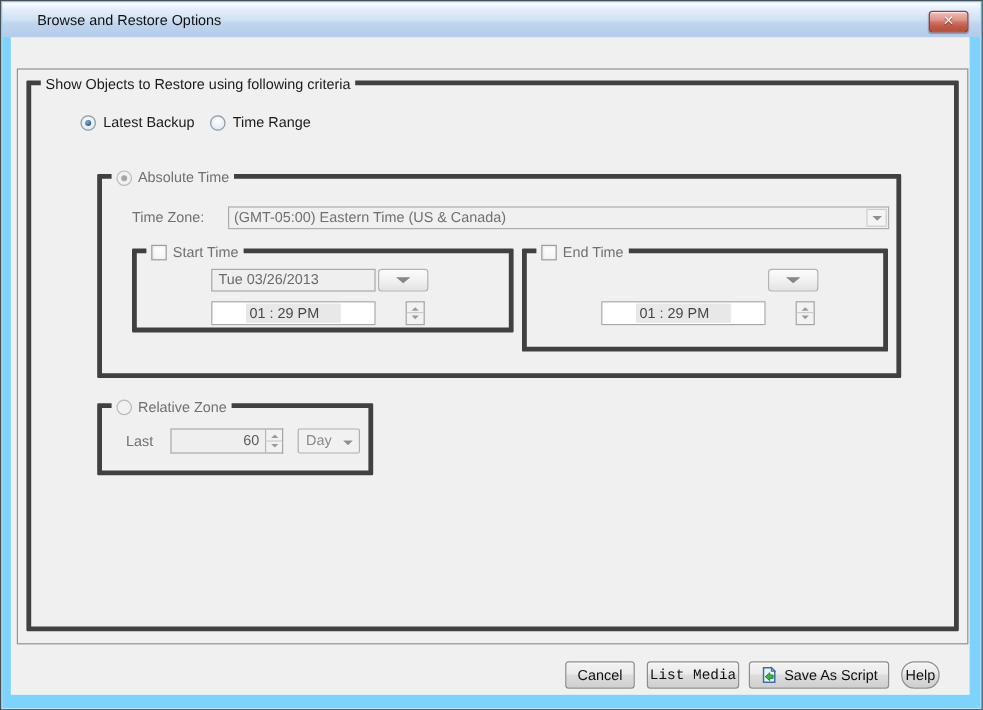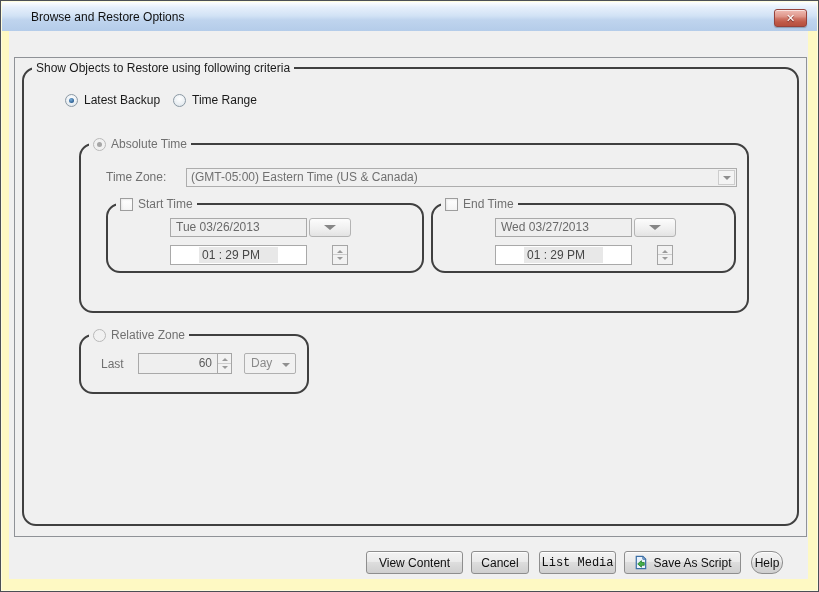--- a/index.html
+++ b/index.html
@@ -1,19 +1,19 @@
 <!DOCTYPE html>
 <html><head>
 <meta charset="utf-8">
 <style>
   * { margin:0; padding:0; box-sizing:border-box; }
   html,body { width:819px; height:592px; }
   body { font-family:"Liberation Sans","DejaVu Sans",sans-serif; font-size:12px; color:#1a1a1a; }
 
-  .window { position:relative; width:819px; height:592px; background:#fef9c3;
+  .window { position:relative; width:819px; height:592px; background:#7dd3fc;
     border:1px solid #4b4f55; box-shadow:inset 0 0 0 1px rgba(255,255,255,.45); }
 
   .titlebar { position:absolute; left:1px; top:1px; right:1px; height:29px;
     background:linear-gradient(#fdfeff,#e6effb 18%,#d1e2f5 48%,#bfd4ee 62%,#b4cce9); }
   .title-text { position:absolute; left:29px; top:8px; font-size:12px; color:#101010; white-space:nowrap; }
   .close-btn { position:absolute; top:7px; right:10px; width:33px; height:18px;
     border:1px solid #96423b; border-radius:3px; color:#fff; text-align:center;
     font-size:11px; font-weight:bold; line-height:16px; cursor:pointer;
     background:linear-gradient(#f0bcb4,#de968a 40%,#cd7263 55%,#c05a48 75%,#b6503e);
     box-shadow:inset 0 1px 0 rgba(255,255,255,.6),0 1px 1px rgba(0,0,0,.25);
@@ -24,21 +24,21 @@
   .tabs { position:absolute; left:5px; top:5px; height:22px; z-index:5; }
   .tab { position:relative; display:inline-block; height:19px; margin-top:3px; margin-right:1px;
     line-height:18px; padding:0 7px; font-size:12px; vertical-align:bottom;
     background:linear-gradient(#f5f6f8,#e2e5e8 70%,#d5d8db); border:1px solid #8a8d92;
     border-bottom:none; border-radius:2px 2px 0 0; cursor:pointer; }
   .tab.active { height:22px; margin-top:0; line-height:21px; background:#f0f0f0; z-index:6; }
 
   .tabpanel { position:absolute; left:5px; top:26px; width:793px; height:480px;
     border:1px solid #8f9297; background:#f0f0f0; }
 
-  .gb { position:absolute; border:2px solid #404040; border-radius:14px; }
+  .gb { position:absolute; border:4px solid #404040; border-radius:1px; }
   .gb-label { position:absolute; top:-8px; left:8px; background:#f0f0f0; padding:0 4px;
     font-size:12px; line-height:15px; white-space:nowrap; display:flex; align-items:center; gap:5px; }
   .gb-label.plain { gap:0; }
   .dis-text { color:#707070; }
 
   .radio { display:inline-block; width:13px; height:13px; border-radius:50%;
     border:1px solid #8b99a4; position:relative; flex:0 0 auto;
     background:radial-gradient(circle at 50% 35%,#ffffff,#eaeff3 60%,#d8dfe5); }
   .radio.checked::after { content:""; position:absolute; left:3px; top:3px; width:5px; height:5px;
     border-radius:50%; background:radial-gradient(circle at 40% 35%,#79afdb,#2c5f92 70%,#1d4a77); }
@@ -101,21 +101,21 @@
   .btn-save { left:615px; width:117px;text-align:center; }
   .btn-help { left:742px; width:32px;border-radius:11px; }
 
   .gb-outer { left:7px; top:9px; width:777px; height:459px; }
   .opt-latest { left:41px; top:24px; }
   .opt-range { left:149px; top:24px; }
   .gb-abs { left:55px; top:74px; width:670px; height:170px; }
   .tz-label { position:absolute; left:25px; top:25px; }
   .tz-combo { left:105px; top:23px; width:551px; height:19px; }
   .gb-start { left:25px; top:58px; width:318px; height:70px; }
-  .gb-end { left:350px; top:58px; width:305px; height:70px; }
+  .gb-end { left:350px; top:58px; width:305px; height:86px; }
   .gb-rel { left:55px; top:265px; width:230px; height:60px; }
   .last-label { position:absolute; left:20px; top:21px; }
 </style>
 </head>
 <body>
 
 <div class="window">
 
   <div class="titlebar">
     <span class="title-text">Browse and Restore Options</span>
@@ -179,23 +179,20 @@
                   <i class="tri tri-dn-xs"></i>
                 </span>
             </div>
           </div>
 
           <div class="gb gb-end">
             <span class="gb-label">
               <span class="checkbox"></span>
               <span class="dis-text">End Time</span>
             </span>
-            <div class="datefield">
-              <span>Wed 03/27/2013</span>
-            </div>
             <div class="dropbtn">
               <i class="tri tri-dn-lg"></i>
             </div>
             <div class="timefield">
               <span class="seg">01 : 29 PM</span>
             </div>
             <div class="spinner">
               <span class="spin-half up">
                   <i class="tri tri-up-xs"></i>
                 </span>
@@ -225,23 +222,20 @@
           </div>
           <div class="unitcombo">
             <span>Day</span>
             <i class="tri tri-dn-sm uarrow"></i>
           </div>
         </div>
 
       </div>
     </div>
 
-    <div class="btn btn-view">
-      <span>View Content</span>
-    </div>
     <div class="btn btn-cancel">
       <span>Cancel</span>
     </div>
     <div class="btn btn-list">
       <span>List Media</span>
     </div>
     <div class="btn btn-save">
       <svg width="15" height="15" viewBox="0 0 16 16">
         <path d="M3.5 1.5 L10.5 1.5 L13.5 4.5 L13.5 14.5 L3.5 14.5 Z" fill="#eaf2fb" stroke="#3a6ea5" stroke-width="1.3"></path>
         <path d="M10.5 1.5 L10.5 4.5 L13.5 4.5 Z" fill="#bcd4ec" stroke="#3a6ea5" stroke-width="1"></path>

